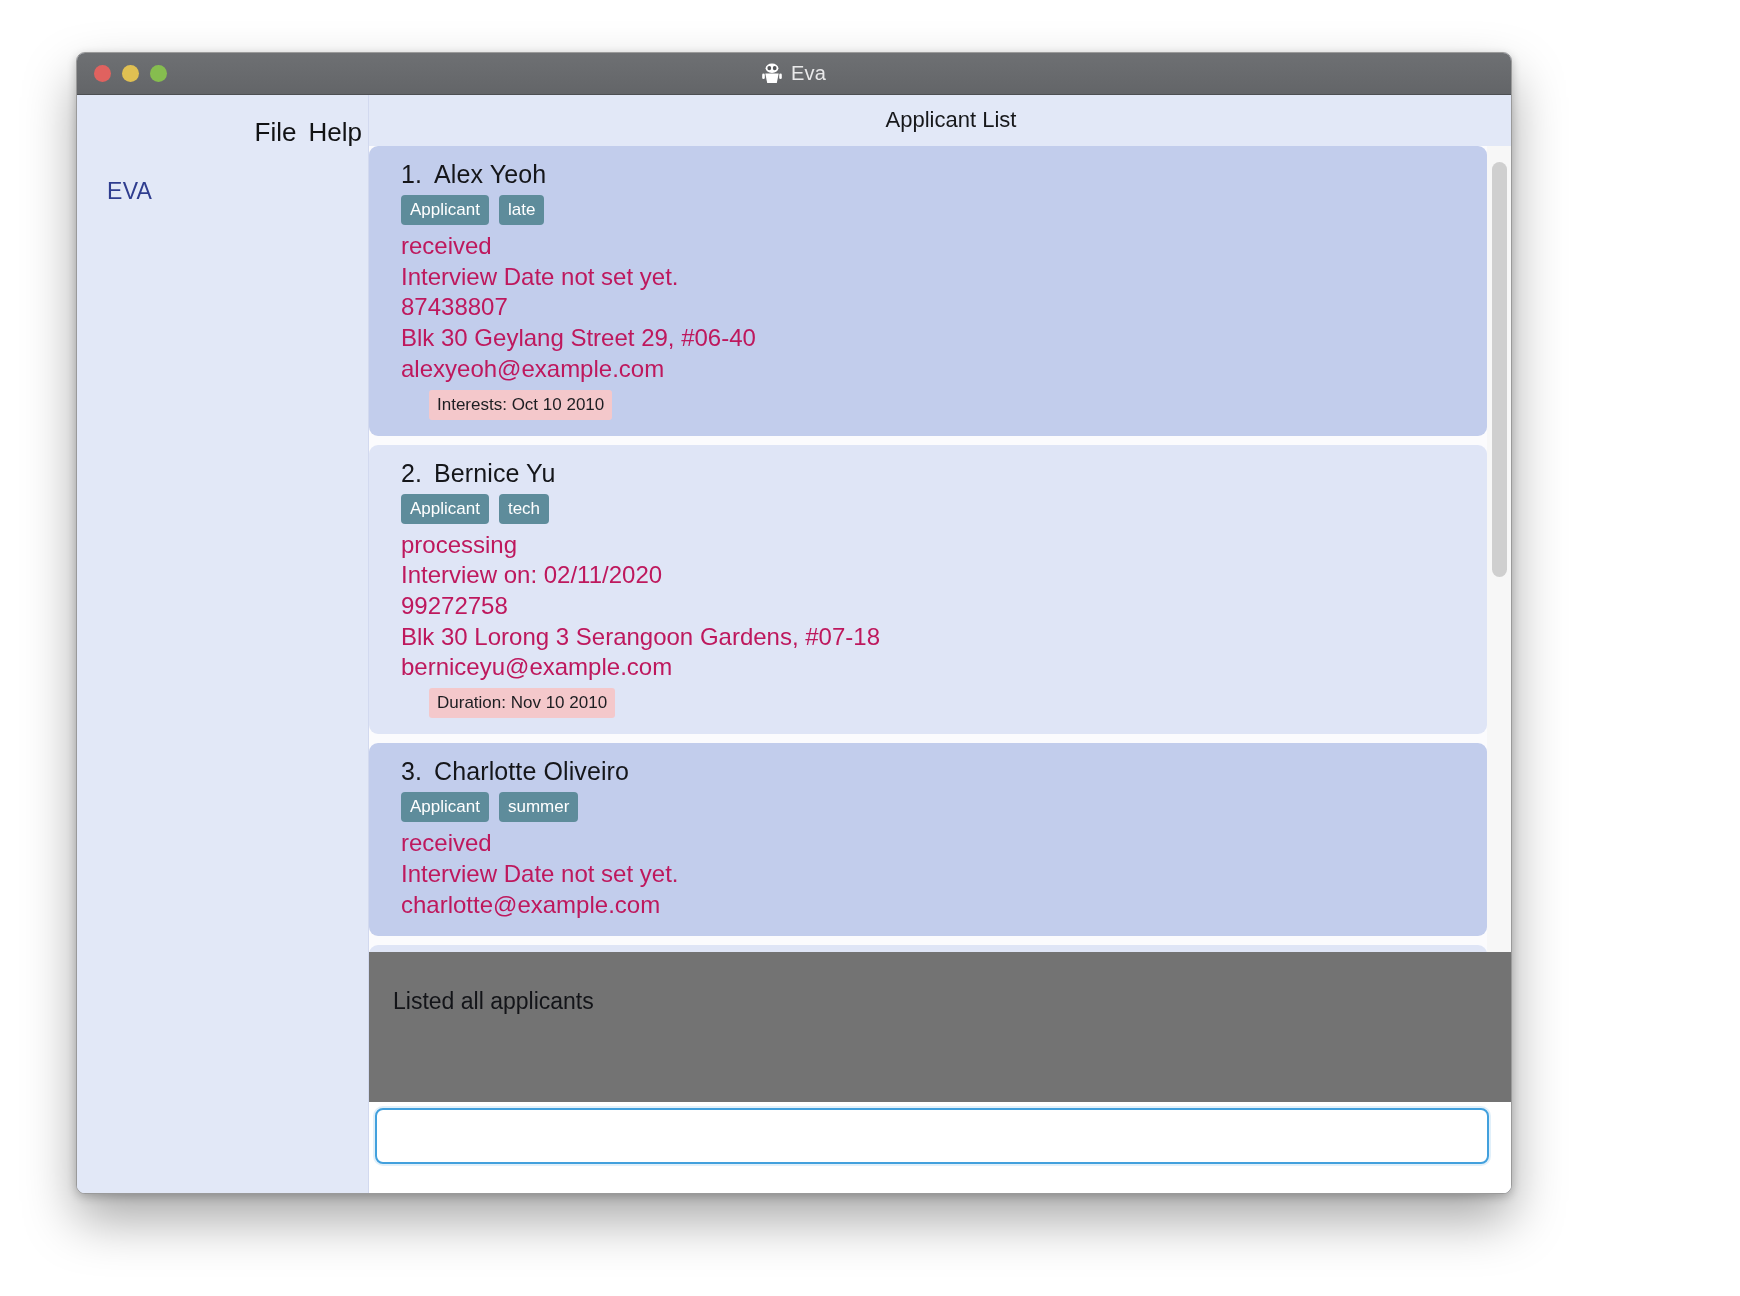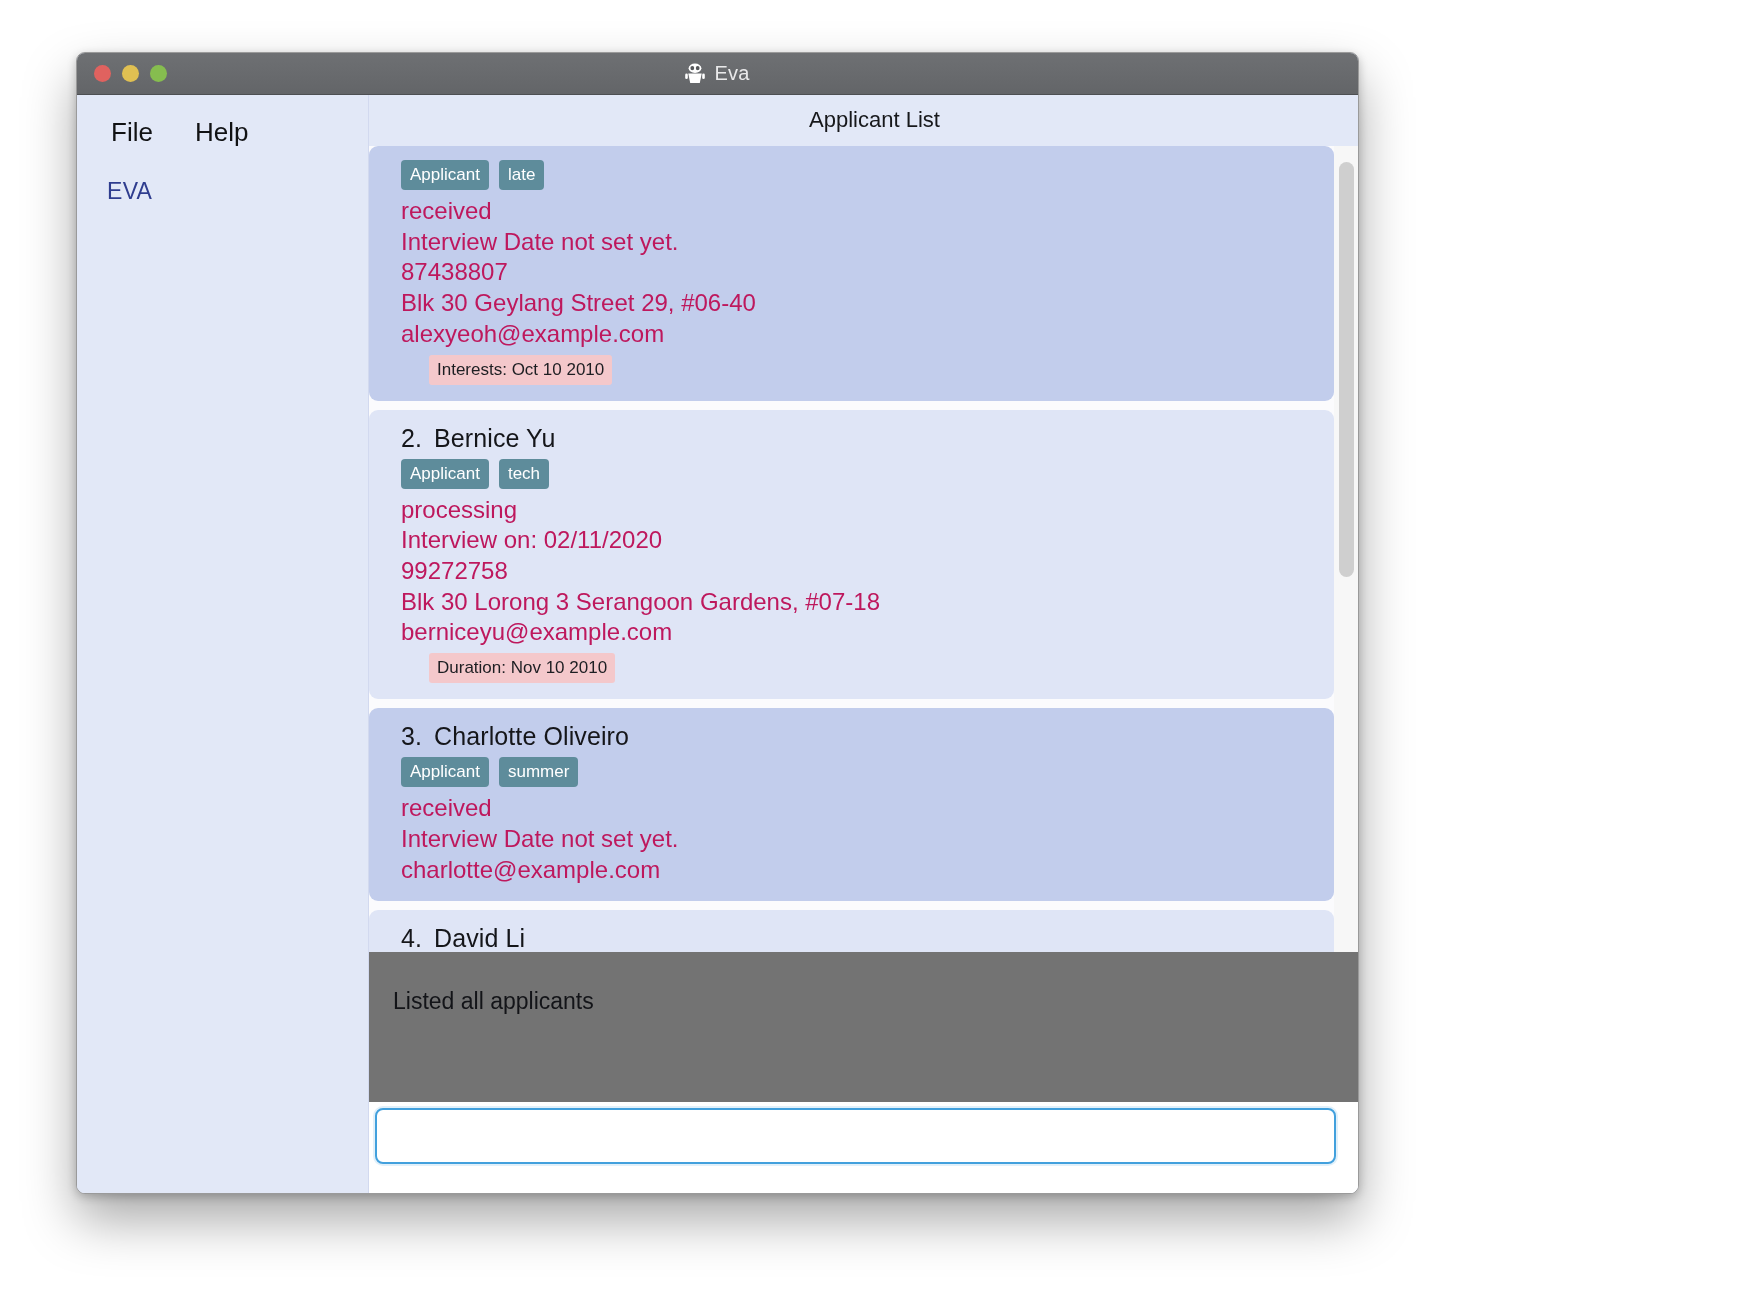--- a/index.html
+++ b/index.html
@@ -17,21 +17,21 @@
     width: 1740px;
     height: 1296px;
     background: #ffffff;
   }
 
   
   #app-window {
     position: absolute;
     left: 76px;
     top: 52px;
-    width: 1283px;
+    width: 1436px;
     height: 1142px;
     border-radius: 9px;
     background: #e2e8f7;
     box-shadow: 0 26px 52px rgba(0,0,0,0.34), 0 3px 10px rgba(0,0,0,0.22);
     overflow: hidden;
     border: 1px solid #9a9a9a;
   }
 
   
   #title-bar {
@@ -80,22 +80,22 @@
   
   #sidebar {
     width: 292px;
     flex: 0 0 292px;
     background: #e2e8f7;
     padding-top: 14px;
     border-right: 1px solid #d2d9ef;
   }
   #menu-bar {
     display: flex;
-    gap: 30px;
     padding: 6px 0 0 28px;
+    justify-content: flex-end;
   }
   .menu-item {
     font-size: 26px;
     color: #111214;
     padding: 2px 6px;
     cursor: default;
   }
   #sidebar-brand {
     margin: 28px 0 0 30px;
     font-size: 23px;
@@ -274,20 +274,21 @@
         <div id="sidebar-brand">EVA</div>
       </div>
 
       <div id="main-pane">
 
         <div id="list-header">Applicant List</div>
 
         <div id="list-region">
           <div id="list-scroll">
               <div class="applicant-card shade-dark">
+                <div class="card-title"><span class="card-index">1.</span><span>Alex Yeoh</span></div>
                 <div class="tag-row">
                   <span class="tag">Applicant</span>
                   <span class="tag">late</span>
                 </div>
                 <div class="card-line">received</div>
                 <div class="card-line">Interview Date not set yet.</div>
                 <div class="card-line">87438807</div>
                 <div class="card-line">Blk 30 Geylang Street 29, #06-40</div>
                 <div class="card-line">alexyeoh@example.com</div>
                 <div><span class="pink-tag">Interests: Oct 10 2010</span></div>

